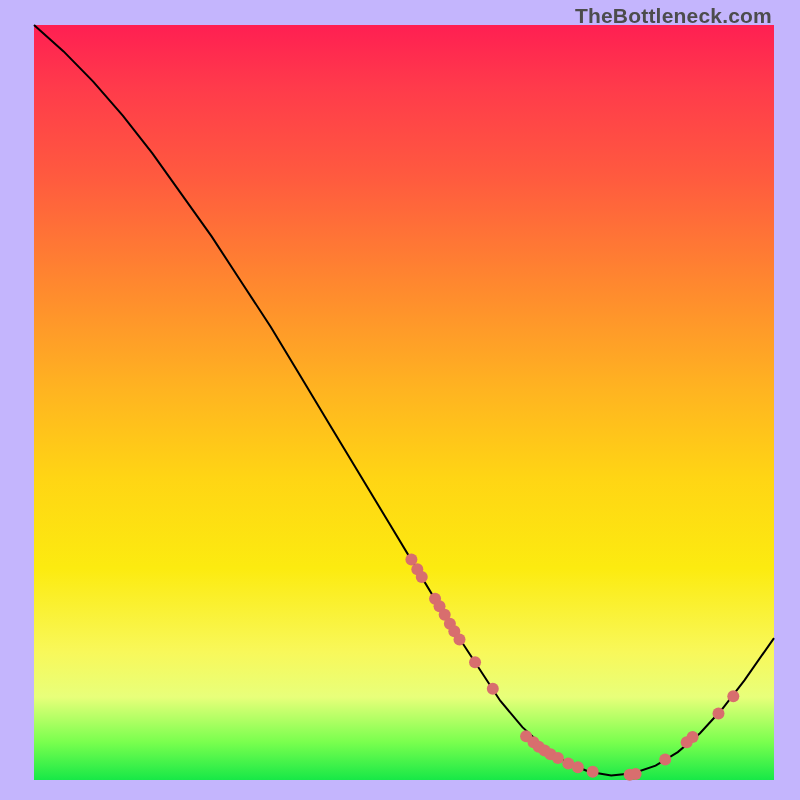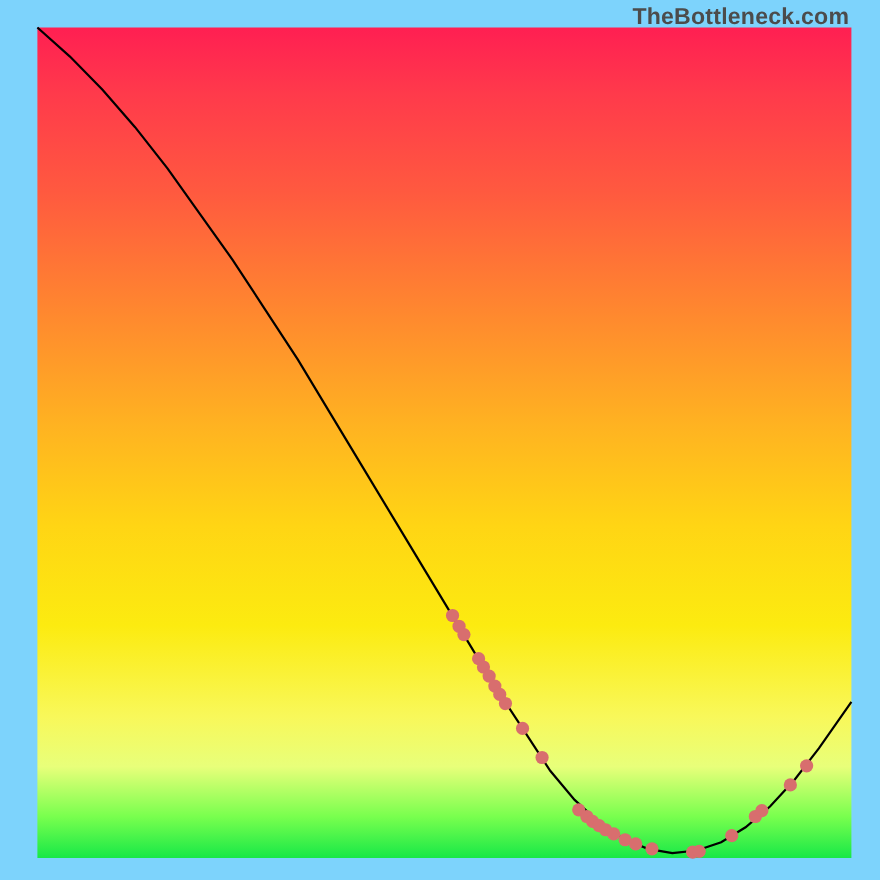--- a/index.html
+++ b/index.html
@@ -10,21 +10,21 @@
     background: #000;
     overflow: hidden;
     font-family: Arial, Helvetica, sans-serif;
   }
   .frame {
     position: absolute;
     left: 0;
     top: 0;
     width: 800px;
     height: 800px;
-    background: #7dd3fc;
+    background: #c4b5fd;
   }
   .plot-area {
     position: absolute;
     left: 34px;
     top: 25px;
     width: 740px;
     height: 755px;
     
     background: linear-gradient(
       to bottom,

